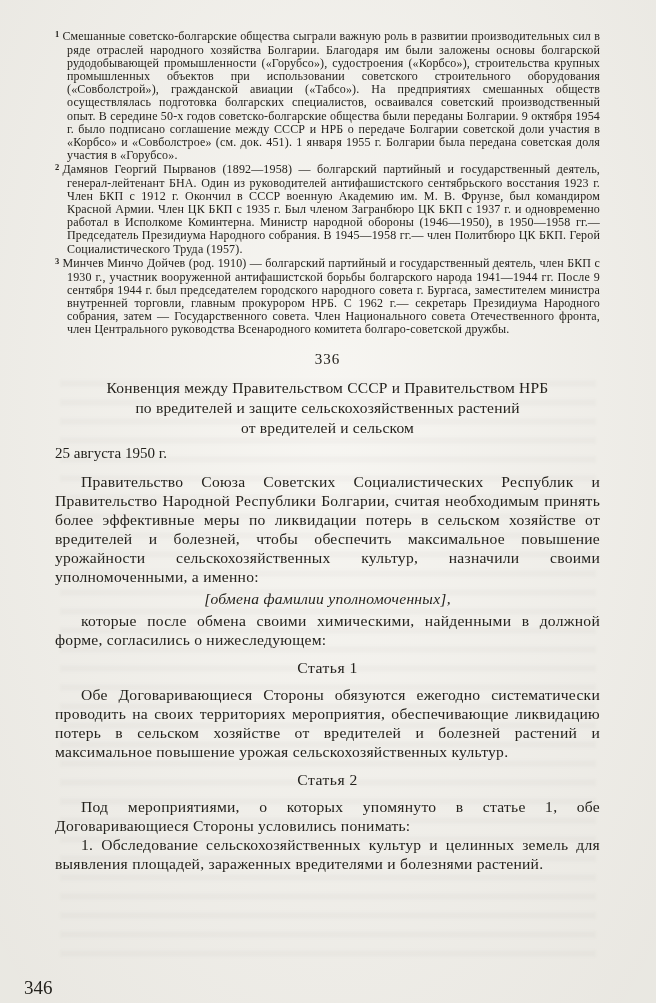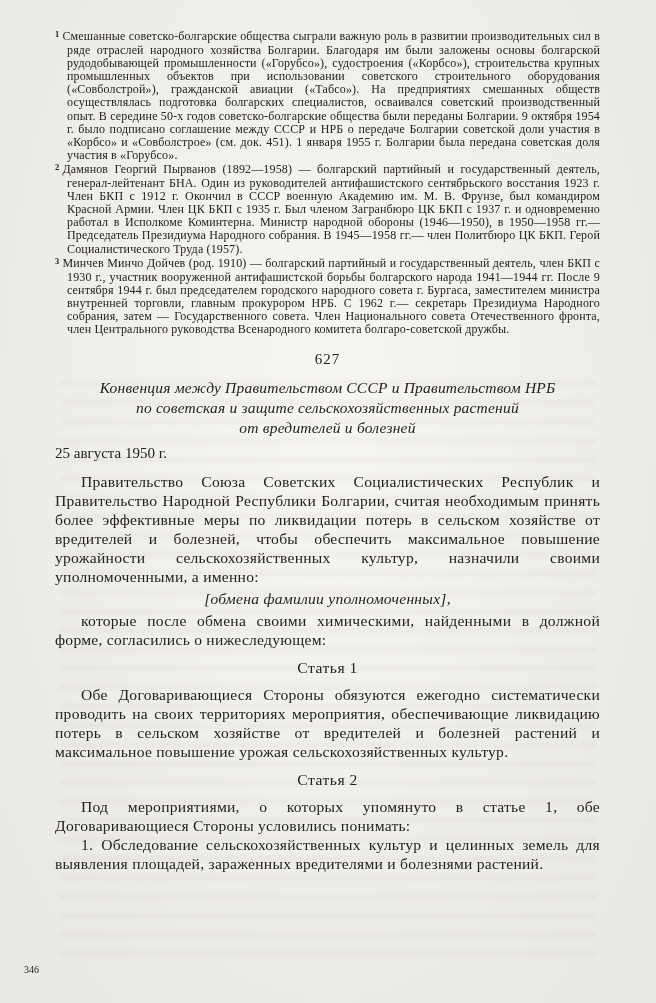--- a/index.html
+++ b/index.html
@@ -67,21 +67,20 @@
   
   .doc-number {
     text-align: center;
     font-size: 15px;
     letter-spacing: 1px;
     margin-top: 15px;
   }
   .doc-title {
     margin-top: 10px;
     text-align: center;
-    font-style: italic;
     font-size: 15.5px;
     line-height: 20px;
     letter-spacing: 0.2px;
   }
   .doc-date {
     text-align: left;
     font-size: 15px;
     margin-top: 7px;
     margin-bottom: 10px;
   }
@@ -105,45 +104,45 @@
     text-indent: 0;
     margin: 9px 0 8px 0;
     letter-spacing: 0.5px;
   }
   .semibold { font-weight: bold; }
 
   .page-number {
     position: absolute;
     z-index: 2;
     left: 24px;
-    bottom: 28px;
-    font-size: 10px;
+    bottom: 4px;
+    font-size: 19px;
   }
 </style>
 </head>
 <body>
 
 <div class="page">
 
   <div class="bleed"></div>
 
   <div class="content">
 
     <div class="footnotes">
       <p class="footnote"><span class="fn-marker">1</span><span>Смешанные советско-болгарские общества сыграли важную роль в развитии производительных сил в ряде отраслей народного хозяйства Болгарии. Благодаря им были заложены основы болгарской рудодобывающей промышленности («Горубсо»), судостроения («Корбсо»), строительства крупных промышленных объектов при использовании советского строительного оборудования («Совболстрой»), гражданской авиации («Табсо»). На предприятиях смешанных обществ осуществлялась подготовка болгарских специалистов, осваивался советский производственный опыт. В середине 50-х годов советско-болгарские общества были переданы Болгарии. 9 октября 1954 г. было подписано соглашение между СССР и НРБ о передаче Болгарии советской доли участия в «Корбсо» и «Совболстрое» (см. док. 451). 1 января 1955 г. Болгарии была передана советская доля участия в «Горубсо».</span></p>
       <p class="footnote"><span class="fn-marker">2</span><span>Дамянов Георгий Пырванов (1892—1958) — болгарский партийный и государственный деятель, генерал-лейтенант БНА. Один из руководителей антифашистского сентябрьского восстания 1923 г. Член БКП с 1912 г. Окончил в СССР военную Академию им. М. В. Фрунзе, был командиром Красной Армии. Член ЦК БКП с 1935 г. Был членом Загранбюро ЦК БКП с 1937 г. и одновременно работал в Исполкоме Коминтерна. Министр народной обороны (1946—1950), в 1950—1958 гг.— Председатель Президиума Народного собрания. В 1945—1958 гг.— член Политбюро ЦК БКП. Герой Социалистического Труда (1957).</span></p>
       <p class="footnote"><span class="fn-marker">3</span><span>Минчев Минчо Дойчев (род. 1910) — болгарский партийный и государственный деятель, член БКП с 1930 г., участник вооруженной антифашистской борьбы болгарского народа 1941—1944 гг. После 9 сентября 1944 г. был председателем городского народного совета г. Бургаса, заместителем министра внутренней торговли, главным прокурором НРБ. С 1962 г.— секретарь Президиума Народного собрания, затем — Государственного совета. Член Национального совета Отечественного фронта, член Центрального руководства Всенародного комитета болгаро-советской дружбы.</span></p>
     </div>
 
-    <div class="doc-number">627</div>
+    <div class="doc-number">336</div>
 
     <div class="doc-title">
       <div>Конвенция между Правительством СССР и Правительством НРБ</div>
-      <div>по советская и защите сельскохозяйственных растений</div>
-      <div>от вредителей и болезней</div>
+      <div>по вредителей и защите сельскохозяйственных растений</div>
+      <div>от вредителей и сельском</div>
     </div>
 
     <div class="doc-date">25 августа 1950 г.</div>
 
     <div class="body-text">
       <p class="para">Правительство Союза Советских Социалистических Республик и Правительство Народной Республики Болгарии, считая необходимым принять более эффективные меры по ликвидации потерь в сельском хозяйстве от вредителей и болезней, чтобы обеспечить максимальное повышение урожайности сельскохозяйственных культур, назначили своими уполномоченными, а именно:</p>
 
       <p class="center-note">[обмена фамилии уполномоченных],</p>
 
       <p class="para">которые после обмена своими химическими, найденными в должной форме, согласились о нижеследующем:</p>

